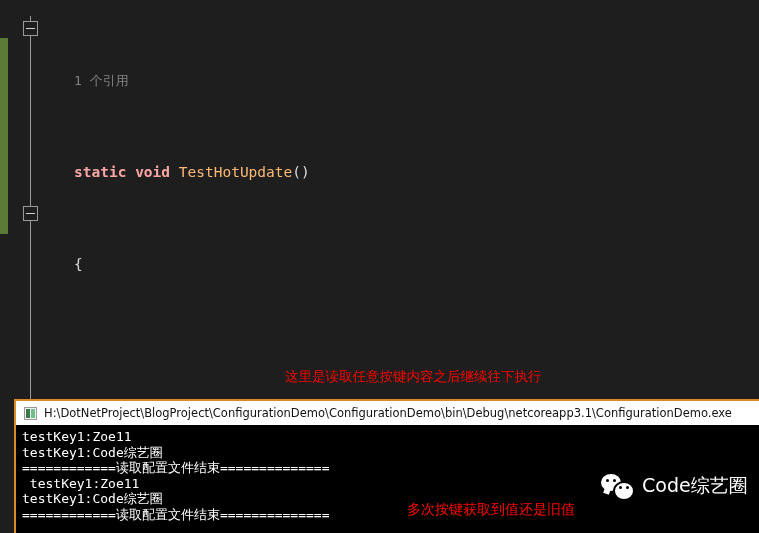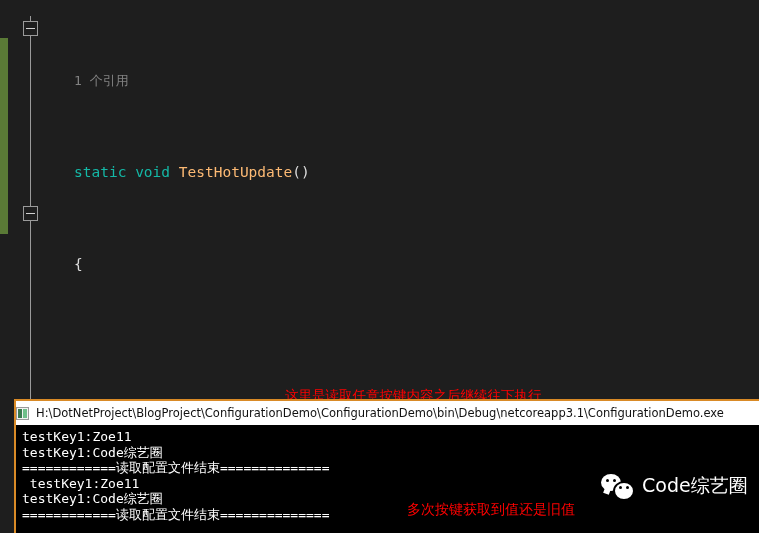--- a/index.html
+++ b/index.html
@@ -40,41 +40,41 @@
     font-size:14.5px;line-height:23px;white-space:pre;
     color:#dcdcdc;letter-spacing:0px;
   }
   .ln{position:relative;height:23px;padding-left:14px;}
   .guide{
     position:absolute;top:0;width:0;height:100%;
     border-left:1px dashed #6b6b6b;
   }
   .g1{left:17px;}
 
-  .kw{color:#14b8a6;}
+  .kw{color:#fca5a5;font-weight:bold;}
   .cm{color:#57a64a;}
   .id{color:#fdba74;}
   .pn{color:#dcdcdc;}
   .lens{color:#828282;font-size:13px;}
 
   .annot-red{
     position:absolute;color:#ff0000;font-size:13.5px;
     font-family:"DejaVu Sans","Liberation Sans",sans-serif;
     white-space:nowrap;
   }
 
   
   .console{
     position:absolute;left:14px;top:399px;width:745px;height:134px;
     border:2px solid #d98a26;border-right:none;border-bottom:none;
     box-sizing:border-box;background:#000;
   }
   .con-title{
     height:24px;background:#ffffff;display:flex;align-items:center;
-    padding-left:0;gap:7px;text-align:center;
+    padding-left:8px;gap:7px;text-align:center;
   }
   .con-icon{
     width:13px;height:13px;background:#f2f2f2;border:1px solid #9a9a9a;
     position:relative;box-sizing:border-box;flex:none;
   }
   .con-icon:before{
     content:"";position:absolute;left:1px;top:1px;width:4px;height:9px;background:#3b7a4f;
   }
   .con-icon:after{
     content:"";position:absolute;left:6px;top:1px;width:4px;height:9px;background:#6fbf8a;
@@ -170,21 +170,21 @@
       
 
       
 
       
 
       
 
     </div>
 
-    <div class="annot-red" style="left:285px;top:387px;">这里是读取任意按键内容之后继续往下执行</div>
+    <div class="annot-red" style="left:285px;top:368px;">这里是读取任意按键内容之后继续往下执行</div>
   </div>
 
   <div class="console">
     <div class="con-title">
       <span class="con-icon"></span>
       <span class="con-title-text">H:\DotNetProject\BlogProject\ConfigurationDemo\ConfigurationDemo\bin\Debug\netcoreapp3.1\ConfigurationDemo.exe</span>
     </div>
     <div class="con-body">
       <div class="con-line">testKey1:Zoe11</div>
       <div class="con-line">testKey1:Code综艺圈</div>

